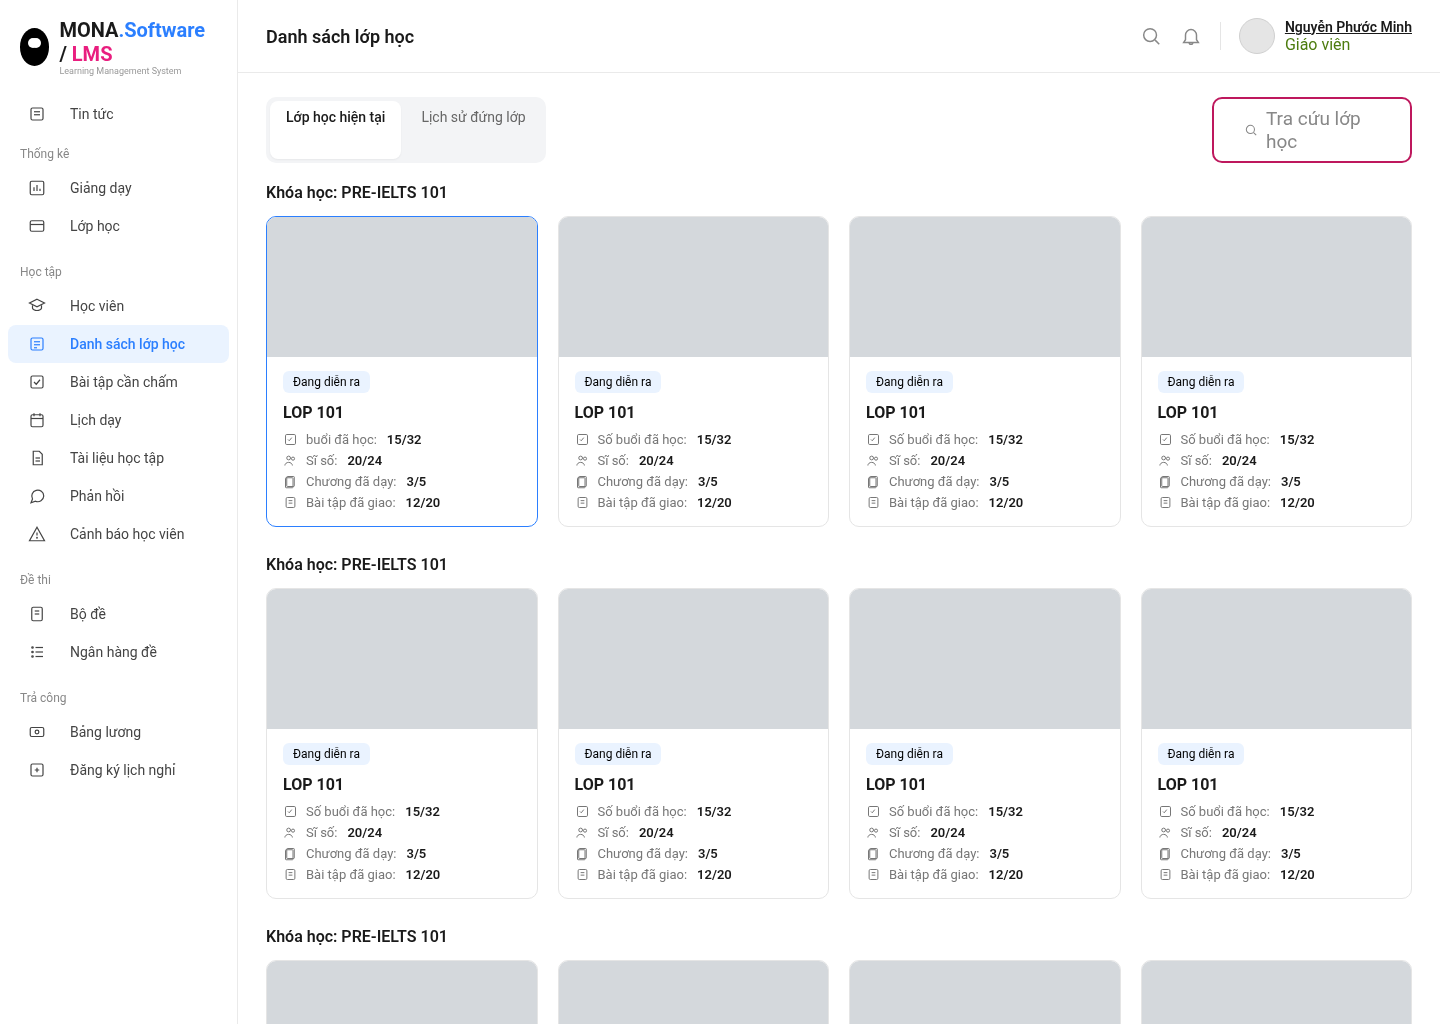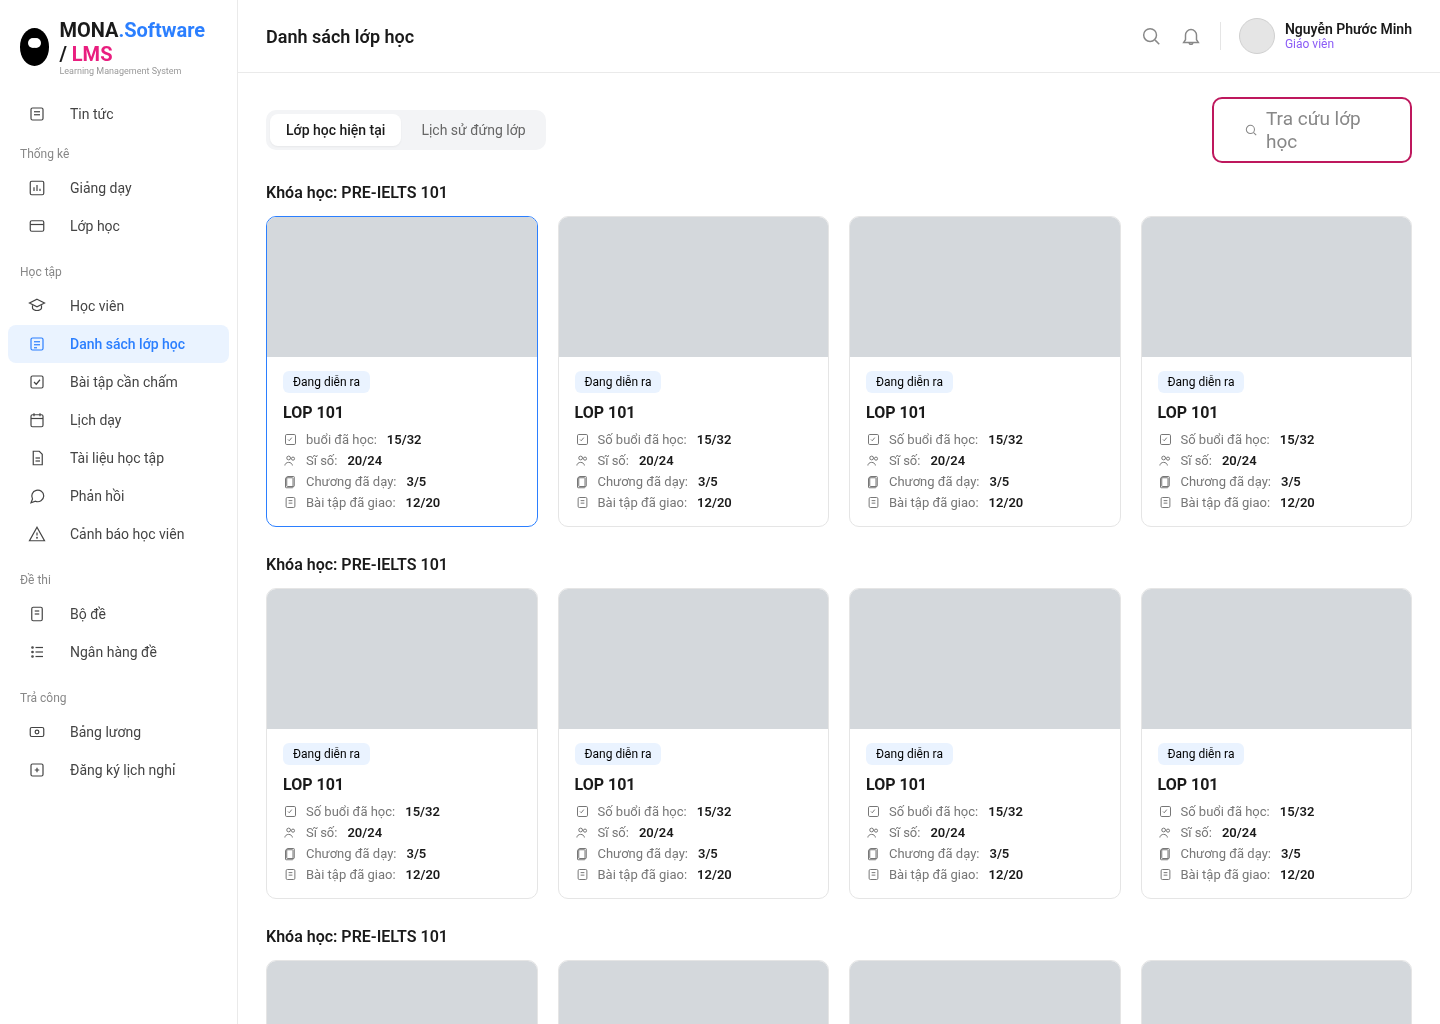--- a/index.html
+++ b/index.html
@@ -28,25 +28,25 @@
 
 .main { flex: 1; display: flex; flex-direction: column; }
 .topbar { display: flex; align-items: center; justify-content: space-between; padding: 18px 28px; border-bottom: 1px solid #eaeaea; }
 .page-title { font-size: 18px; font-weight: 600; }
 .top-actions { display: flex; align-items: center; gap: 18px; }
 .icon-btn { width: 22px; height: 22px; color: #888; cursor: pointer; display: inline-flex; align-items: center; justify-content: center; }
 .icon-btn svg { width: 22px; height: 22px; stroke: currentColor; fill: none; stroke-width: 1.6; }
 .vdiv { width: 1px; height: 28px; background: #e5e5e5; }
 .user-block { display: flex; align-items: center; gap: 10px; }
 .avatar { width: 36px; height: 36px; border-radius: 50%; background: #e5e5e5; border: 1px solid #d0d0d0; }
-.user-name { font-weight: 600; font-size: 14px; }
-.user-role { font-size: 12px; color: #8b5cf6; }
+.user-name { font-weight: 600; font-size: 14px; text-decoration: underline; }
+.user-role { font-size: 16px; color: #4d7c0f; }
 
 .content { padding: 24px 28px; }
-.tabs-row { display: flex; align-items: center; justify-content: space-between; margin-bottom: 20px; }
+.tabs-row { display: flex; justify-content: space-between; margin-bottom: 20px; }
 .tabs { display: inline-flex; background: #f3f4f6; border-radius: 10px; padding: 4px; gap: 4px; }
 .tab { padding: 8px 16px; border-radius: 8px; font-size: 14px; color: #666; cursor: pointer; }
 .tab.active { background: #fff; color: #1a1a1a; font-weight: 500; box-shadow: 0 1px 2px rgba(0,0,0,0.05); }
 .search-box { display: flex; align-items: center; gap: 8px; border: 2px solid #be185d; border-radius: 10px; padding: 8px 30px; width: 200px; color: #888; font-size: 19px; }
 .search-box svg { width: 16px; height: 16px; stroke: currentColor; fill: none; stroke-width: 1.8; }
 
 .course-section { margin-bottom: 28px; }
 .course-heading { font-size: 16px; font-weight: 600; margin-bottom: 14px; }
 .card-grid { display: grid; grid-template-columns: repeat(4, 1fr); gap: 20px; }
 .card { border: 1px solid #e5e5e5; border-radius: 10px; overflow: hidden; background: #fff; cursor: pointer; }

